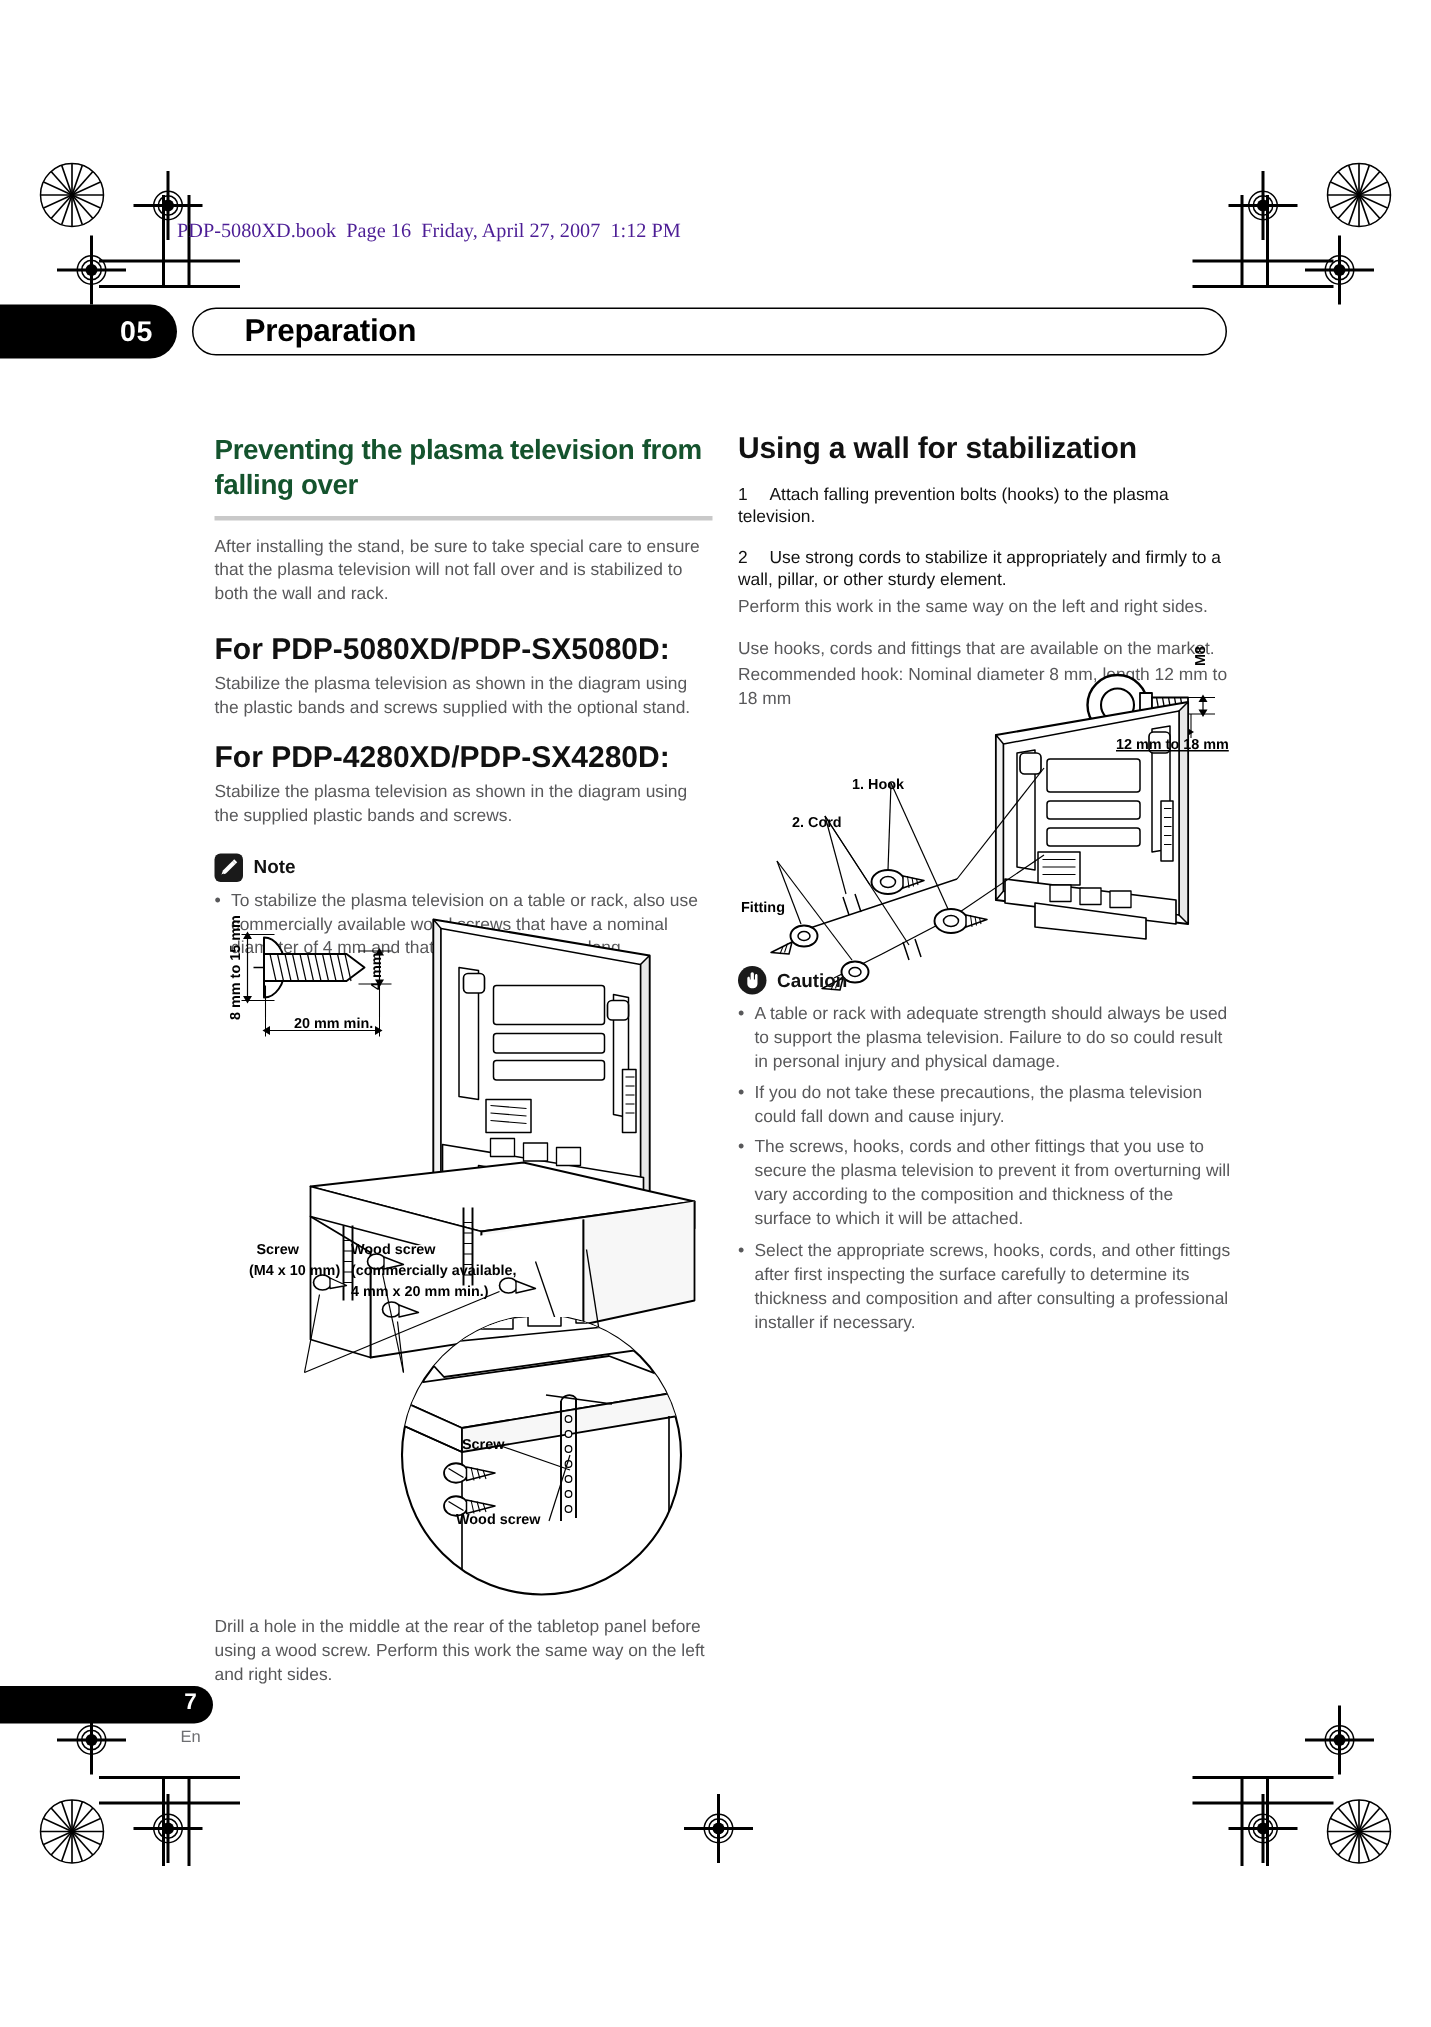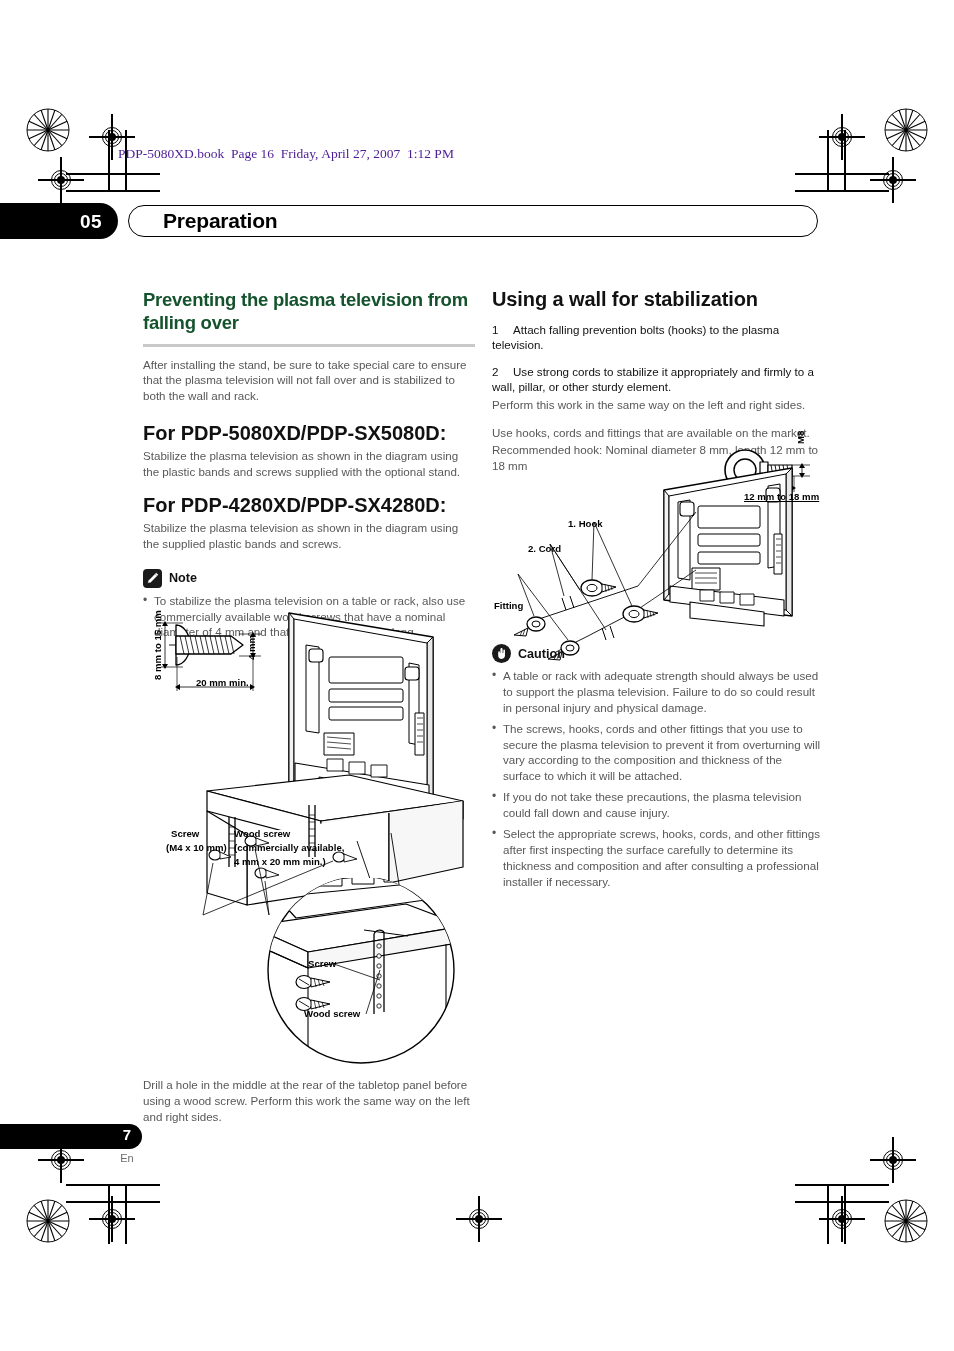--- a/index.html
+++ b/index.html
@@ -705,21 +705,21 @@
   <div class="adm-head">
     <span class="icon-caution">
       <svg width="11" height="13" viewBox="0 0 11 13">
         <path d="M5.5 1.1 C6.3 1.1 6.6 1.7 6.6 2.4 L6.6 6.0 L7.3 6.0 L7.3 3.4 C7.3 2.8 7.7 2.4 8.2 2.4 C8.7 2.4 9.0 2.8 9.0 3.4 L9.0 8.6 C9.0 10.6 7.6 11.9 5.6 11.9 C3.6 11.9 2.2 10.6 2.2 8.7 L2.2 5.2 C2.2 4.6 2.6 4.2 3.1 4.2 C3.6 4.2 3.9 4.6 3.9 5.2 L3.9 6.0 L4.4 6.0 L4.4 2.4 C4.4 1.7 4.8 1.1 5.5 1.1 Z" fill="#fff"></path>
       </svg>
     </span>
     <span class="adm-title">Caution</span>
   </div>
   <ul class="adm-list">
     <li>A table or rack with adequate strength should always be used to support the plasma television. Failure to do so could result in personal injury and physical damage.</li>
+    <li>If you do not take these precautions, the plasma television could fall down and cause injury.</li>
     <li>The screws, hooks, cords and other fittings that you use to secure the plasma television to prevent it from overturning will vary according to the composition and thickness of the surface to which it will be attached.</li>
-    <li>If you do not take these precautions, the plasma television could fall down and cause injury.</li>
     <li>Select the appropriate screws, hooks, cords, and other fittings after first inspecting the surface carefully to determine its thickness and composition and after consulting a professional installer if necessary.</li>
   </ul>
 </div>
 
 <div class="pagetab"></div>
 <div class="pagenum">7</div>
 <div class="pagelang">En</div>
 
 </body></html>

